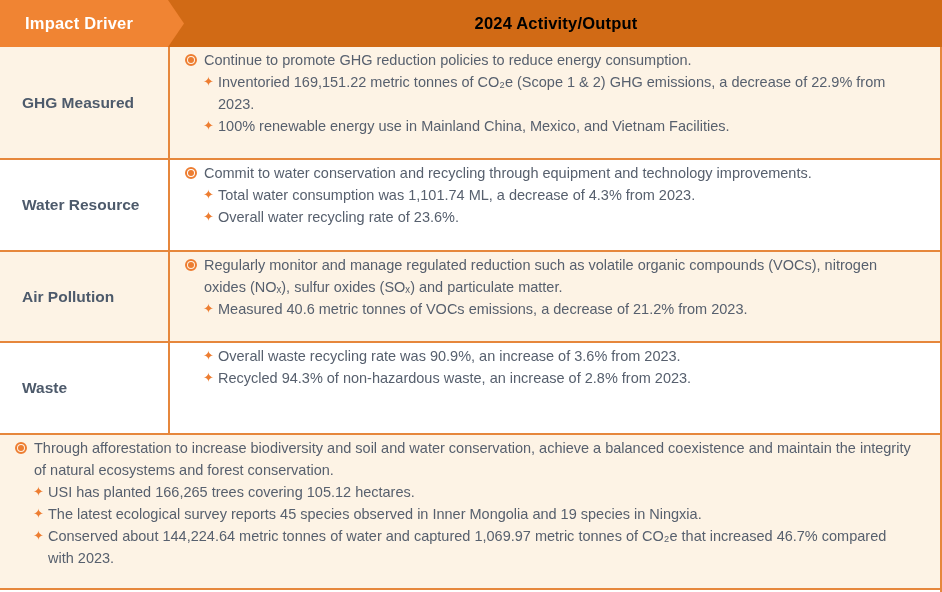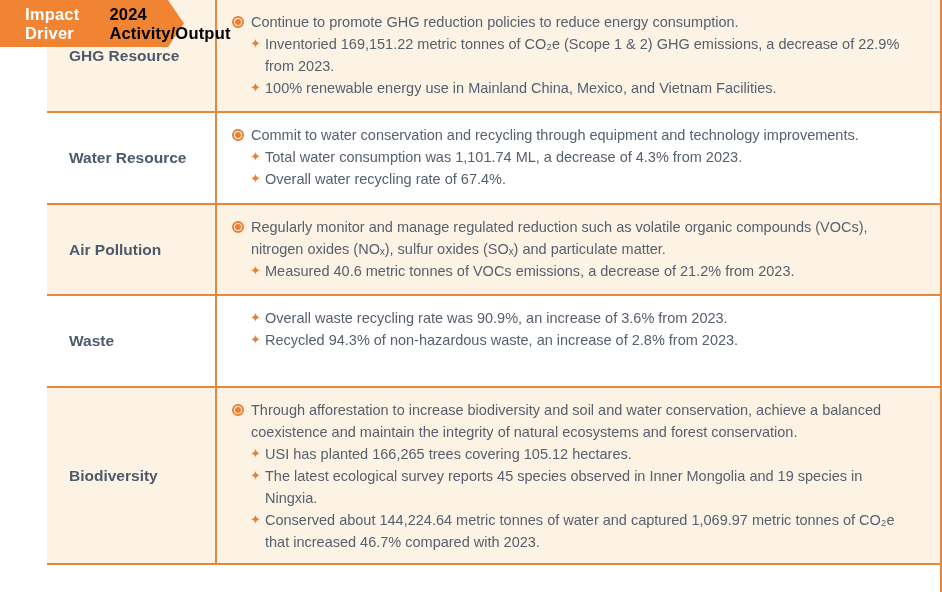--- a/index.html
+++ b/index.html
@@ -12,21 +12,21 @@
     --label-text:#4d5a6b;
     --body-text:#57606e;
   }
   *{margin:0;padding:0;box-sizing:border-box;}
   html,body{background:#ffffff;}
   body{
     font-family:"Liberation Sans","DejaVu Sans",sans-serif;
     width:942px;height:592px;overflow:hidden;
   }
   .table{
-    width:942px;height:592px;display:flex;flex-direction:row;
+    width:942px;height:592px;display:flex;flex-direction:column;
   }
   
   .header{
     position:relative;height:47px;flex:0 0 47px;
     background:var(--header-dark);
   }
   .header-arrow{
     position:absolute;left:0;top:0;width:184px;height:100%;
     background:var(--header-light);
     clip-path:polygon(0 0,168px 0,100% 50%,168px 100%,0 100%);
@@ -55,21 +55,21 @@
   .row.bg-white{background:var(--white);}
   .label-cell{
     flex:0 0 170px;width:170px;
     border-right:2px solid var(--divider);
     display:flex;align-items:center;
     padding-left:22px;
     color:var(--label-text);font-weight:700;font-size:15.5px;
   }
   .content-cell{
     flex:1;
-    padding:11px 26px 10px 15px;
+    padding:2px 26px 10px 15px;
     color:var(--body-text);font-size:14.5px;line-height:22px;
   }
   .item{display:flex;align-items:flex-start;}
   .item.star{margin-left:18px;}
   .marker{flex:0 0 auto;}
   .bullet-marker{
     width:12px;height:12px;border-radius:50%;
     border:2px solid var(--accent);
     margin:5px 7px 0 0;
     display:flex;align-items:center;justify-content:center;
@@ -87,21 +87,21 @@
 <body>
 
 <div class="table">
   <div class="header">
     <div class="header-arrow"></div>
     <div class="header-left-title">Impact Driver</div>
     <div class="header-right-title">2024 Activity/Output</div>
   </div>
   <div class="table-body">
   <div class="row bg-cream" style="min-height: 113px;">
-    <div class="label-cell">GHG Resource</div>
+    <div class="label-cell">GHG Measured</div>
     <div class="content-cell">
   <div class="item bullet">
     <span class="marker bullet-marker">
               <span class="dot"></span>
             </span>
     <span class="item-text">Continue to promote GHG reduction policies to reduce energy consumption.</span>
   </div>
 
   <div class="item star">
     <span class="marker star-marker">✦</span>
@@ -125,21 +125,21 @@
     <span class="item-text">Commit to water conservation and recycling through equipment and technology improvements.</span>
   </div>
 
   <div class="item star">
     <span class="marker star-marker">✦</span>
     <span class="item-text">Total water consumption was 1,101.74 ML, a decrease of 4.3% from 2023.</span>
   </div>
 
   <div class="item star">
     <span class="marker star-marker">✦</span>
-    <span class="item-text">Overall water recycling rate of 67.4%.</span>
+    <span class="item-text">Overall water recycling rate of 23.6%.</span>
   </div>
 </div>
   </div>
 
   <div class="row bg-cream" style="min-height: 91px;">
     <div class="label-cell">Air Pollution</div>
     <div class="content-cell">
   <div class="item bullet">
     <span class="marker bullet-marker">
               <span class="dot"></span>
@@ -164,21 +164,20 @@
   </div>
 
   <div class="item star">
     <span class="marker star-marker">✦</span>
     <span class="item-text">Recycled 94.3% of non-hazardous waste, an increase of 2.8% from 2023.</span>
   </div>
 </div>
   </div>
 
   <div class="row bg-cream" style="min-height: 155px;">
-    <div class="label-cell">Biodiversity</div>
     <div class="content-cell">
   <div class="item bullet">
     <span class="marker bullet-marker">
               <span class="dot"></span>
             </span>
     <span class="item-text">Through afforestation to increase biodiversity and soil and water conservation, achieve a balanced coexistence and maintain the integrity of natural ecosystems and forest conservation.</span>
   </div>
 
   <div class="item star">
     <span class="marker star-marker">✦</span>

